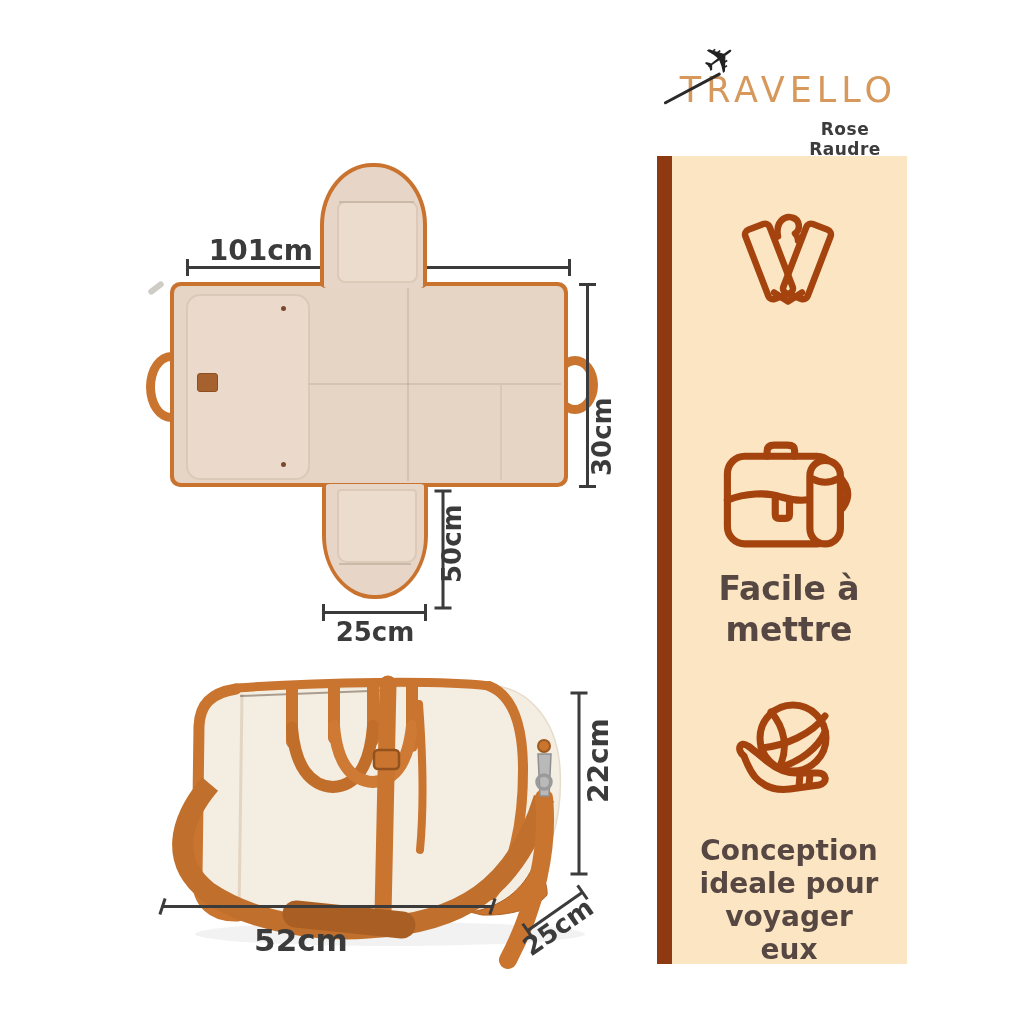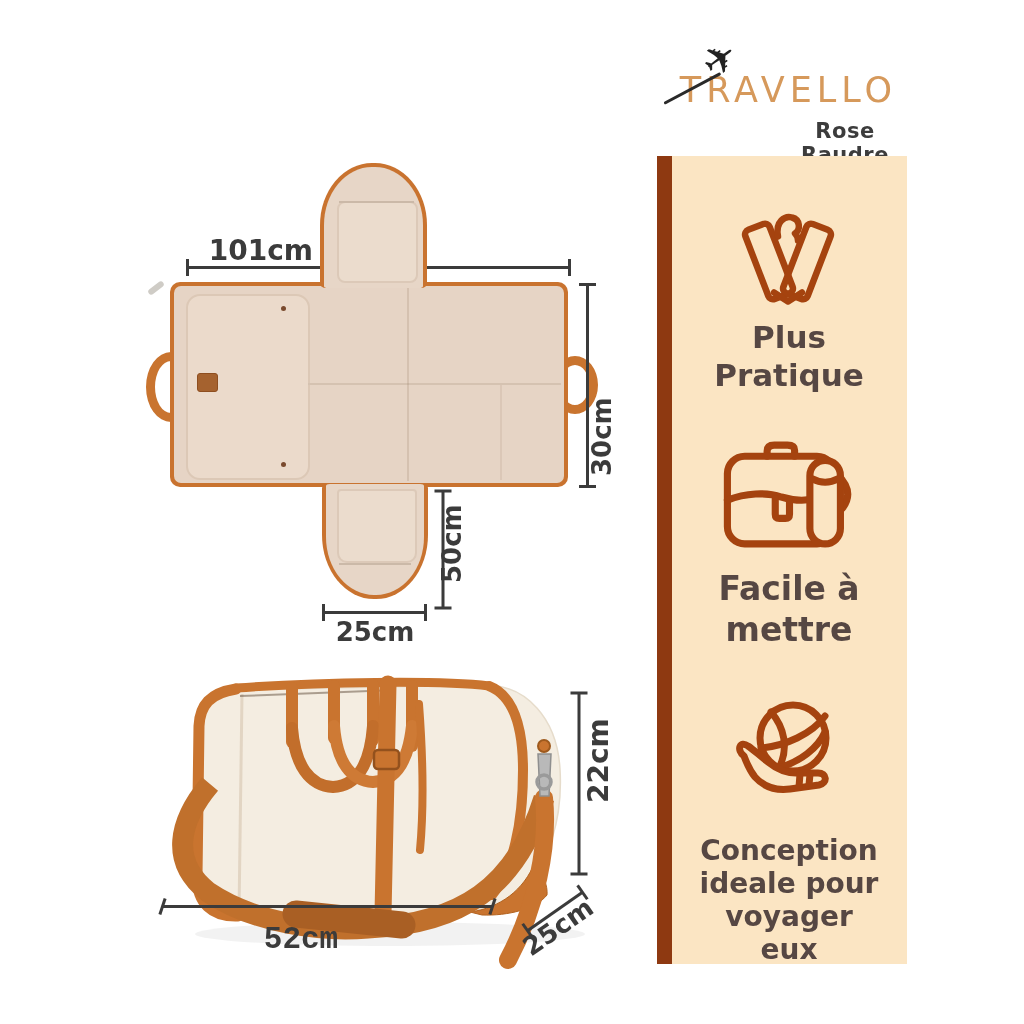--- a/index.html
+++ b/index.html
@@ -3,21 +3,21 @@
 <meta charset="utf-8">
 <style>
   html,body{margin:0;padding:0;background:#fff;}
   .canvas{position:relative;width:940px;height:1024px;background:#ffffff;overflow:hidden;
           font-family:"DejaVu Sans","Liberation Sans",sans-serif;}
   .abs{position:absolute;}
 
   
   .logo-text{left:666px;top:70px;width:245px;text-align:center;font-size:35px;font-weight:500;
              letter-spacing:5px;color:#D6995B;z-index:1;}
-  .logo-tagline{left:790px;top:119px;width:110px;text-align:center;font-size:21px;font-weight:bold;
+  .logo-tagline{left:790px;top:119px;width:110px;text-align:center;font-size:17px;font-weight:bold;
                 color:#3C3C3C;letter-spacing:.5px;}
   .plane{left:703px;top:36px;font-size:40px;color:#222;transform:rotate(-36deg);z-index:2;}
   .contrail{left:664px;top:102px;width:64px;height:2.5px;background:#2a2a2a;border-radius:2px;
             transform:rotate(-28deg);transform-origin:left center;z-index:2;}
 
   
   .panel-bar{left:657px;top:156px;width:15px;height:808px;background:#8E3911;}
   .panel{left:672px;top:156px;width:235px;height:808px;background:#FBE5C3;}
   .feat-icon{position:absolute;}
   .feat-label{position:absolute;left:22px;width:190px;text-align:center;color:#564743;font-weight:bold;}
@@ -79,21 +79,20 @@
   <div class="abs panel">
 
     <svg class="feat-icon" style="left:66px;top:54px;" width="100" height="96" viewBox="0 0 100 95">
       <g fill="none" stroke="#A5430F" stroke-width="6.5" stroke-linecap="round" stroke-linejoin="round">
         <rect x="18" y="14" width="26" height="74" rx="5" transform="rotate(-21 31 51)"></rect>
         <rect x="56" y="14" width="26" height="74" rx="5" transform="rotate(21 69 51)"></rect>
         <path d="M 36 82 L 50 91 L 64 82"></path>
         <path d="M 40 26 C 37 11 47 5 54 7 C 62 9 63 19 57 23 C 59 25 60 27 60 30"></path>
       </g>
     </svg>
-    <div class="feat-label lab1">Plus Pratique</div>
 
     <svg class="feat-icon" style="left:48px;top:283px;" width="138" height="112" viewBox="0 0 135 110">
       <g fill="none" stroke="#A5430F" stroke-width="7" stroke-linecap="round" stroke-linejoin="round">
         <path d="M 46 17 L 46 12 Q 46 6 53 6 L 66 6 Q 73 6 73 11 L 73 17"></path>
         <rect x="7" y="17" width="105" height="86" rx="17"></rect>
         <path d="M 7 60 C 25 53 45 52 60 57 C 80 63 98 60 112 49"></path>
         <path d="M 54 59 L 54 74 Q 54 78 58 78 L 64 78 Q 68 78 68 74 L 68 61"></path>
         <path d="M 100 26 C 122 36 132 52 120 68 C 113 76 105 71 108 62"></path>
         <rect x="88" y="21" width="30" height="82" rx="15" fill="#FBE5C3"></rect>
         <path d="M 90 39 Q 103 46 116 39"></path>
@@ -201,21 +200,21 @@
   <div class="dim" style="left:488px;top:782px;width:182px;transform:rotate(90deg);">
     <div class="tk a"></div>
       <div class="tk b"></div>
   </div>
   <div class="dlabel" style="left:567px;top:739px;width:64px;height:64px;line-height:64px;font-size:28px;transform:rotate(-90deg);">22cm</div>
 
   <div class="dim" style="left:162px;top:905px;width:331px;">
     <div class="tk a sl"></div>
       <div class="tk b sl"></div>
   </div>
-  <div class="dlabel" style="left:241px;top:922px;width:120px;font-size:31px;font-family:Liberation Mono, monospace;">52cm</div>
+  <div class="dlabel" style="left:241px;top:922px;width:120px;font-size:31px;">52cm</div>
 
   <div class="dim" style="left:521px;top:910px;width:68px;transform:rotate(-35deg);">
     <div class="tk a"></div>
       <div class="tk b"></div>
   </div>
   <div class="dlabel" style="left:508px;top:910px;width:100px;height:34px;line-height:34px;font-size:26px;transform:rotate(-35deg);">25cm</div>
 
 </div>
 
 </body></html>

